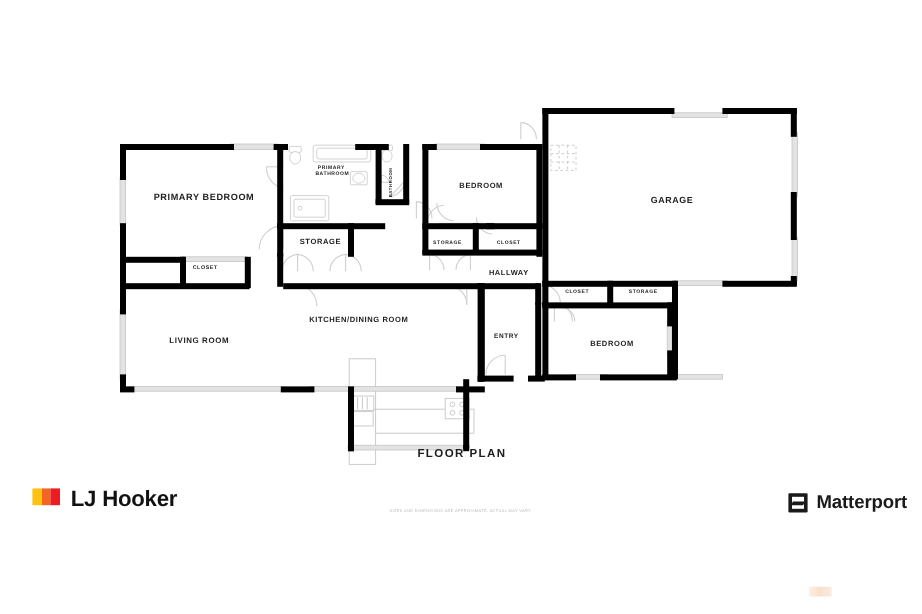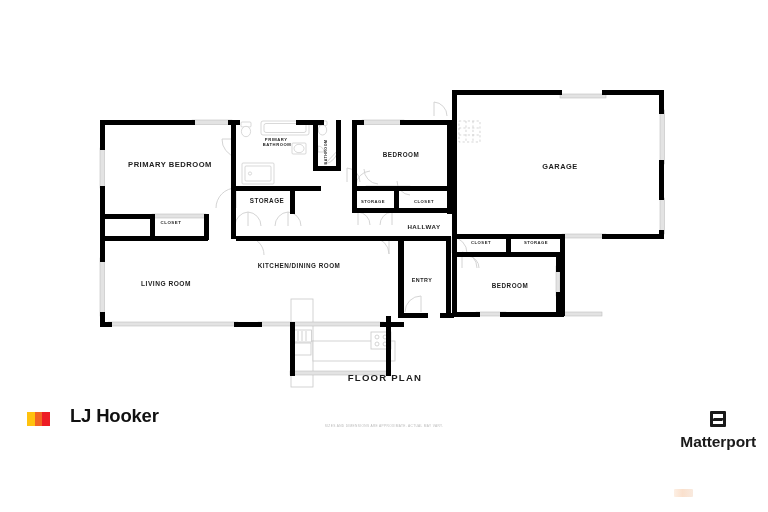--- a/index.html
+++ b/index.html
@@ -29,22 +29,22 @@
     position: absolute;
     left: 0; top: 0;
     width: 768px; height: 512px;
     pointer-events: none;
   }
   .ljhooker {
     position: absolute;
     left: 12px;
     top: 407px;
     display: flex;
-    align-items: flex-end;
-    gap: 20px;
+    align-items: flex-start;
+    gap: 9px;
     pointer-events: auto;
     padding-left: 15px;
   }
   .lj-mark {
     width: 23px;
     height: 14px;
     display: flex;
     border: 0;
   }
   .lj-mark i { display:block; height:100%; }
@@ -60,21 +60,20 @@
   }
 
   .matterport {
     position: absolute;
     right: 12px;
     top: 411px;
     display: flex;
     align-items: center;
     gap: 7px;
     pointer-events: auto;
-    flex-direction: column;
   }
   .mp-mark {
     width: 16px;
     height: 16px;
     background: #1a1a1a;
     position: relative;
     border-radius: 1px;
   }
   .mp-mark::before {
     content: "";

